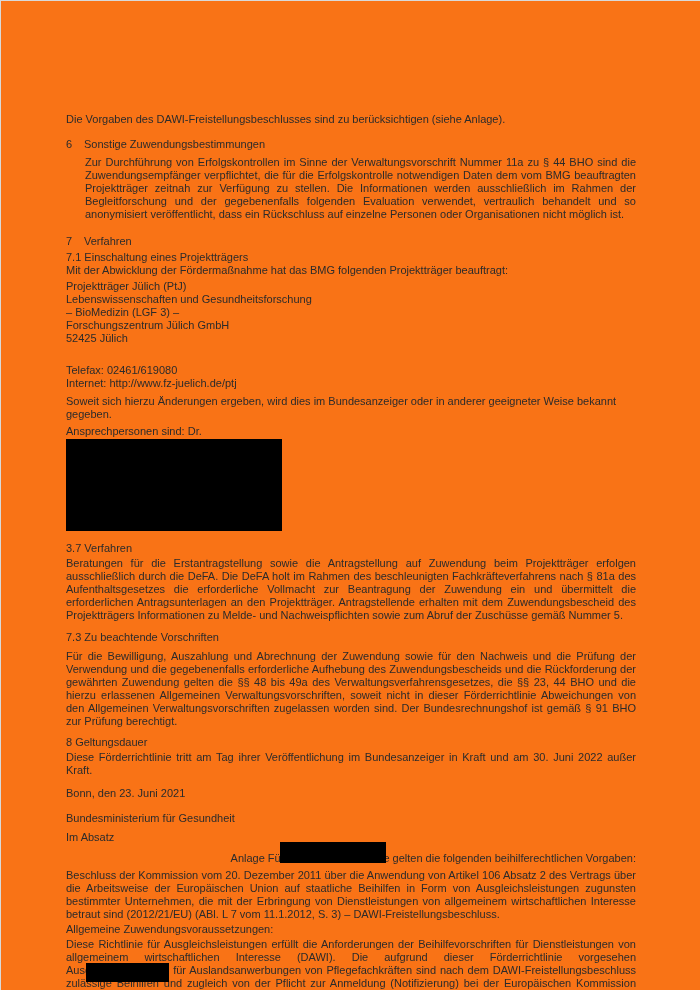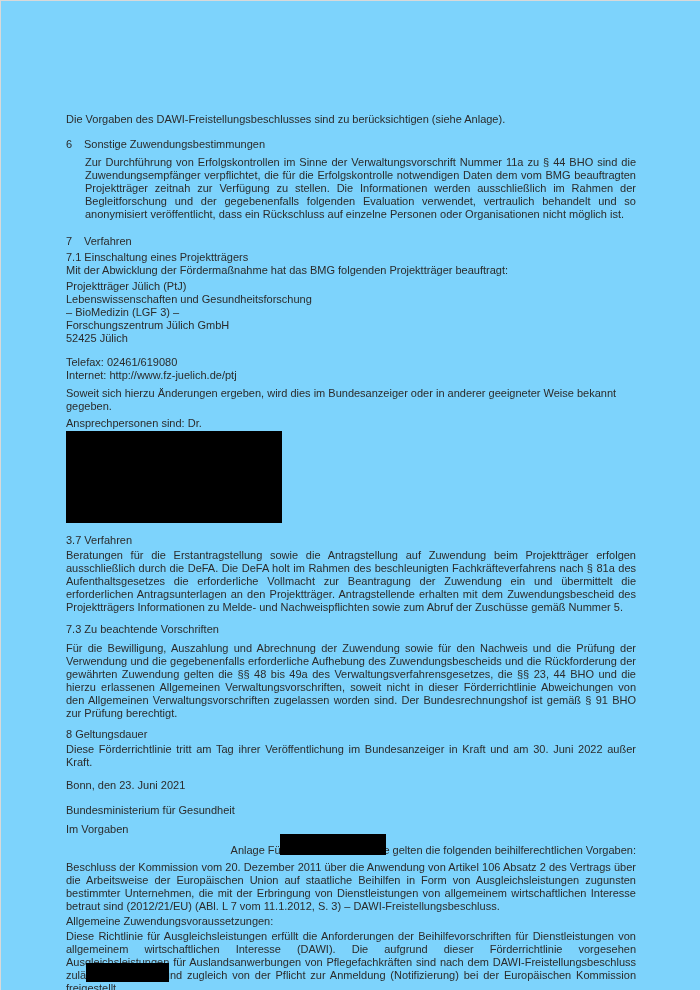--- a/index.html
+++ b/index.html
@@ -3,21 +3,21 @@
 <meta charset="utf-8">
 <style>
   * { box-sizing: border-box; }
   html, body { margin: 0; padding: 0; }
   body { background: #ffffff; }
 
   .page {
     position: relative;
     width: 700px;
     height: 990px;
-    background: #7dd3fc;
+    background: #f97316;
     border-top: 1px solid #d9d9d9;
     border-left: 1px solid #d9d9d9;
     font-family: "Liberation Sans", sans-serif;
     font-size: 11px;
     line-height: 13px;
     color: #2b2b2b;
     overflow: hidden;
   }
 
   .content {
@@ -32,21 +32,21 @@
   .center { text-align: left; }
 
   .hnum { display: inline-block; min-width: 18px; }
 
   .intro      { margin-bottom: 12px; }
   .h6         { margin-bottom: 5px; }
   .p6         { margin-bottom: 14px; margin-left: 19px; }
   .h7         { margin-bottom: 3px; }
   .h71        { margin-bottom: 0; }
   .mit        { margin-bottom: 3px; }
-  .telefax    { margin-top: 11px; }
+  .telefax    { margin-top: 19px; }
   .soweit     { margin-top: 5px; }
   .ansprech   { margin-top: 4px; }
   .h72        { margin-top: 11px; margin-bottom: 2px; }
   .h73        { margin-top: 9px;  margin-bottom: 6px; }
   .h8         { margin-top: 8px;  margin-bottom: 2px; }
   .bonn       { margin-top: 10px; }
   .ministry   { margin-top: 12px; }
   .imauftrag  { margin-top: 6px; }
   .anlage     { margin-top: 8px; text-align: right; position: relative; }
   .beschluss  { margin-top: 4px; }
@@ -109,21 +109,21 @@
     <p class="just">Beratungen für die Erstantragstellung sowie die Antragstellung auf Zuwendung beim Projektträger erfolgen ausschließlich durch die DeFA. Die DeFA holt im Rahmen des beschleunigten Fachkräfteverfahrens nach § 81a des Aufenthaltsgesetzes die erforderliche Vollmacht zur Beantragung der Zuwendung ein und übermittelt die erforderlichen Antragsunterlagen an den Projektträger. Antragstellende erhalten mit dem Zuwendungsbescheid des Projektträgers Informationen zu Melde- und Nachweispflichten sowie zum Abruf der Zuschüsse gemäß Nummer 5.</p>
 
     <p class="h73">7.3 Zu beachtende Vorschriften</p>
     <p class="just">Für die Bewilligung, Auszahlung und Abrechnung der Zuwendung sowie für den Nachweis und die Prüfung der Verwendung und die gegebenenfalls erforderliche Aufhebung des Zuwendungsbescheids und die Rückforderung der gewährten Zuwendung gelten die §§ 48 bis 49a des Verwaltungsverfahrensgesetzes, die §§ 23, 44 BHO und die hierzu erlassenen Allgemeinen Verwaltungsvorschriften, soweit nicht in dieser Förderrichtlinie Abweichungen von den Allgemeinen Verwaltungsvorschriften zugelassen worden sind. Der Bundesrechnungshof ist gemäß § 91 BHO zur Prüfung berechtigt.</p>
 
     <p class="h8">8 Geltungsdauer</p>
     <p class="just">Diese Förderrichtlinie tritt am Tag ihrer Veröffentlichung im Bundesanzeiger in Kraft und am 30. Juni 2022 außer Kraft.</p>
 
     <p class="bonn">Bonn, den 23. Juni 2021</p>
     <p class="center ministry">Bundesministerium für Gesundheit</p>
-    <p class="center imauftrag">Im Vorgaben</p>
+    <p class="center imauftrag">Im Absatz</p>
 
     <p class="anlage"><span>Anlage Für diese Förderrichtlinie gelten die folgenden beihilferechtlichen Vorgaben:</span><span class="redaction r2"></span></p>
 
     <p class="just beschluss">Beschluss der Kommission vom 20. Dezember 2011 über die Anwendung von Artikel 106 Absatz 2 des Vertrags über die Arbeitsweise der Europäischen Union auf staatliche Beihilfen in Form von Ausgleichsleistungen zugunsten bestimmter Unternehmen, die mit der Erbringung von Dienstleistungen von allgemeinem wirtschaftlichen Interesse betraut sind (2012/21/EU) (ABl. L 7 vom 11.1.2012, S. 3) – DAWI-Freistellungsbeschluss.</p>
     <p class="allg">Allgemeine Zuwendungsvoraussetzungen:</p>
     <p class="just final">Diese Richtlinie für Ausgleichsleistungen erfüllt die Anforderungen der Beihilfevorschriften für Dienstleistungen von allgemeinem wirtschaftlichen Interesse (DAWI). Die aufgrund dieser Förderrichtlinie vorgesehen Ausgleichsleistungen für Auslandsanwerbungen von Pflegefachkräften sind nach dem DAWI-Freistellungsbeschluss zulässige Beihilfen und zugleich von der Pflicht zur Anmeldung (Notifizierung) bei der Europäischen Kommission freigestellt.</p>
 
   </div>
 
   <div class="redaction r3"></div>

